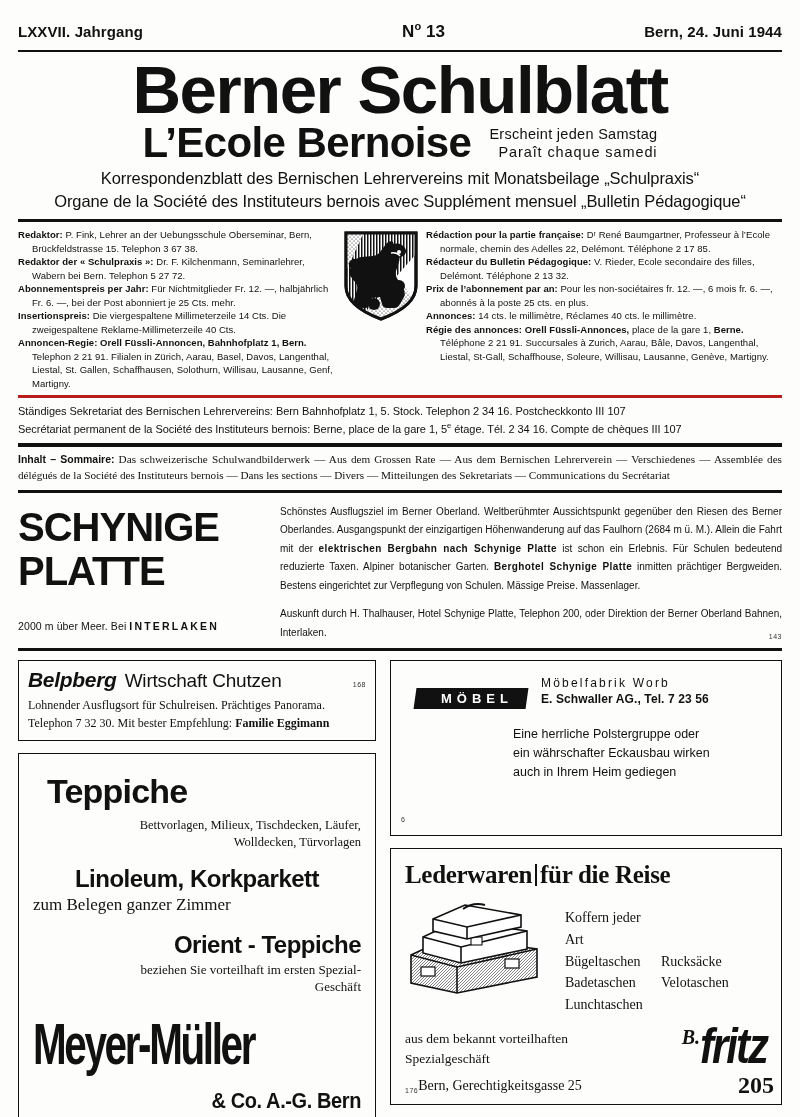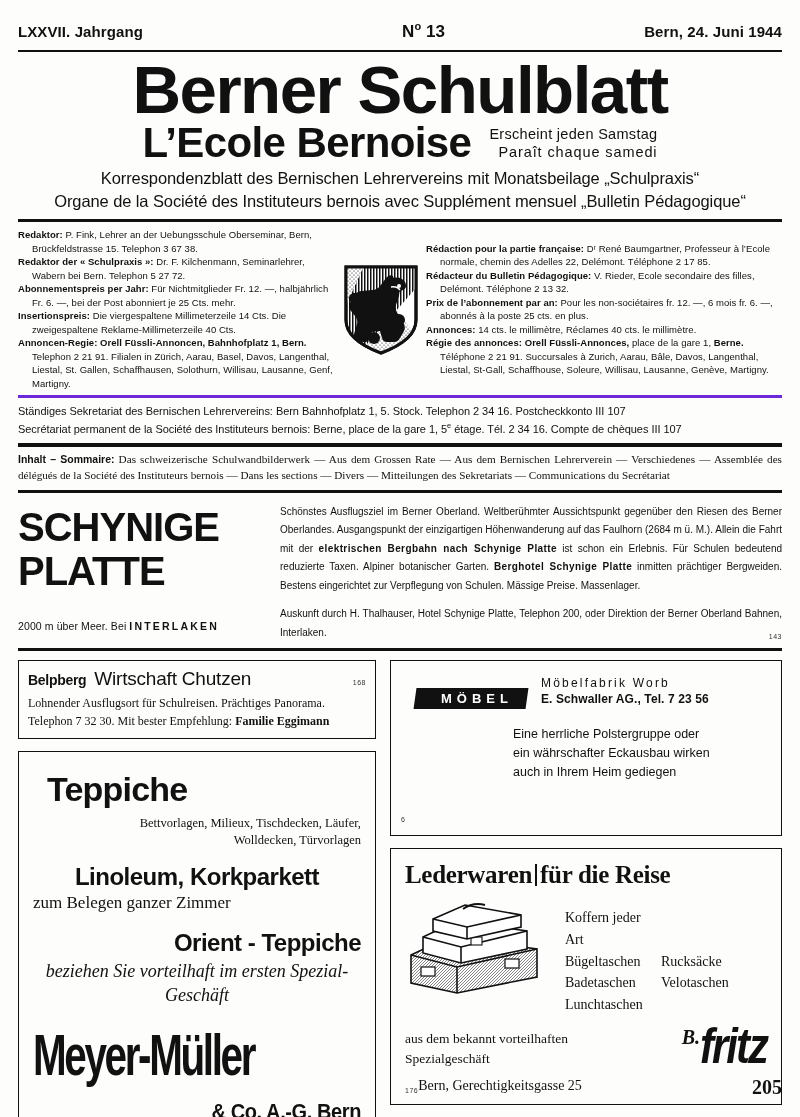--- a/index.html
+++ b/index.html
@@ -81,24 +81,24 @@
     line-height: 1.3;
     letter-spacing: -.1px;
     margin-top: 4px;
   }
   .sub-fr { margin-top: 1px; }
 
   
   .imprint-wrap {
     margin-top: 7px;
     border-top: 3px solid #111;
-    border-bottom: 3px solid #6d28d9;
+    border-bottom: 3px solid #b91c1c;
     padding: 6px 0 5px 0;
     display: flex;
-    align-items: center;
+    align-items: flex-start;
   }
   .imprint-col {
     font-size: 9.5px;
     line-height: 1.42;
     letter-spacing: .05px;
   }
   .imprint-col.left  { width: 318px; }
   .imprint-col.right { width: 356px; }
   .imprint-col p { margin: 0; text-indent: 0; padding-left: 14px; }
   .imprint-col p > b:first-child { margin-left: -14px; }
@@ -186,23 +186,24 @@
   }
 
   
   .belpberg { padding: 7px 9px 8px 9px; }
   .belp-head {
     display: flex;
     align-items: baseline;
     justify-content: space-between;
   }
   .belp-name {
-    font-size: 14px;
+    font-size: 21px;
     font-weight: bold;
     letter-spacing: -.3px;
+    font-style: italic;
   }
   .belp-rest {
     font-size: 19px;
     letter-spacing: -.2px;
     margin-left: 8px;
     flex: 1 1 auto;
   }
   .belpberg .body {
     font-family: "Liberation Serif", serif;
     font-size: 12px;
@@ -241,25 +242,24 @@
   }
   .tp-h3 {
     font-size: 24px;
     font-weight: bold;
     letter-spacing: -.5px;
     text-align: right;
     margin-top: 16px;
   }
   .tp-sub3 {
     font-family: "Liberation Serif", serif;
-    font-size: 18px;
+    font-size: 13px;
     line-height: 1.35;
-    text-align: center;
+    text-align: right;
     margin-top: 2px;
-    font-style: italic;
   }
   .tp-logo {
     font-size: 43px;
     font-weight: bold;
     font-family: "Liberation Sans", sans-serif;
     letter-spacing: -2.5px;
     transform: scaleY(1.35) scaleX(.94);
     transform-origin: left bottom;
     margin-top: 34px;
     line-height: 1;
@@ -367,24 +367,24 @@
   .lw-addr {
     font-family: "Liberation Serif", serif;
     font-size: 14px;
     text-align: right;
     margin-top: 2px;
   }
 
   
   .pagenum {
     position: absolute;
-    right: 18px;
+    right: 26px;
     bottom: 18px;
     font-family: "Liberation Serif", serif;
-    font-size: 20px;
+    font-size: 24px;
     font-weight: bold;
   }
 </style>
 </head>
 <body>
 
 <div class="page">
 
   <div class="topline">
     <div class="vol">LXXVII. Jahrgang</div>

